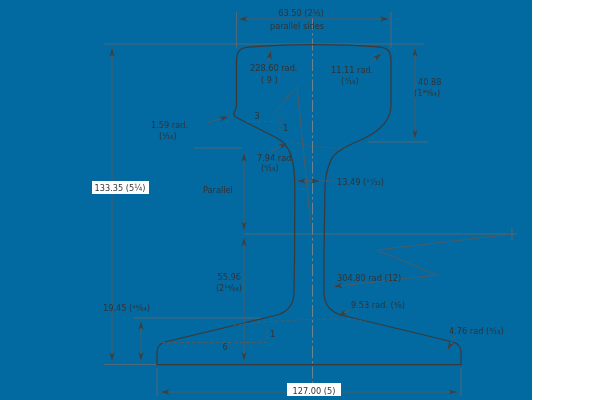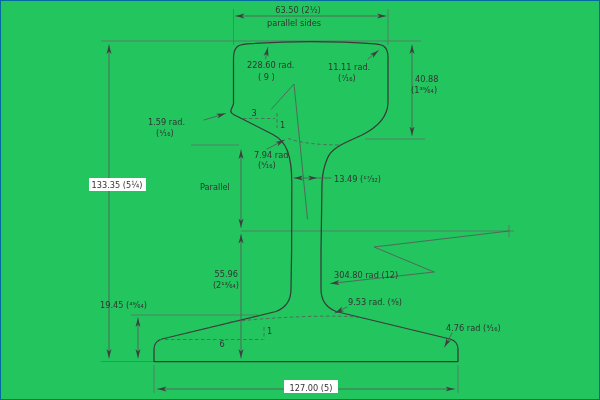--- a/index.html
+++ b/index.html
@@ -1,18 +1,18 @@
 <!DOCTYPE html>
 <html><head>
 <meta charset="utf-8">
 <style>
   html,body{margin:0;padding:0;background:#fff;}
   #stage{
-    width:600px;height:400px;position:relative;background:#22c55e;
-    box-sizing:border-box;border:1px solid #0369a1;overflow:hidden;
+    width:532px;height:400px;position:relative;background:#0369a1;
+    box-sizing:border-box;border:4px solid #0369a1;overflow:hidden;
     font-family:"DejaVu Sans",sans-serif;
   }
   svg{display:block}
   
   .profile{fill:none;stroke:#3a3a3a;stroke-width:1.25;stroke-linejoin:round;stroke-linecap:round}
   
   .dim{fill:none;stroke:#5a5a5a;stroke-width:.85;stroke-linecap:round}
   .thin{fill:none;stroke:#6a6a6a;stroke-width:.75}
   .dash{fill:none;stroke:#5a5a5a;stroke-width:.8;stroke-dasharray:3.5 2.5}
   .cl{fill:none;stroke:#8a8a8a;stroke-width:.8;stroke-dasharray:12 3 2.5 3}

